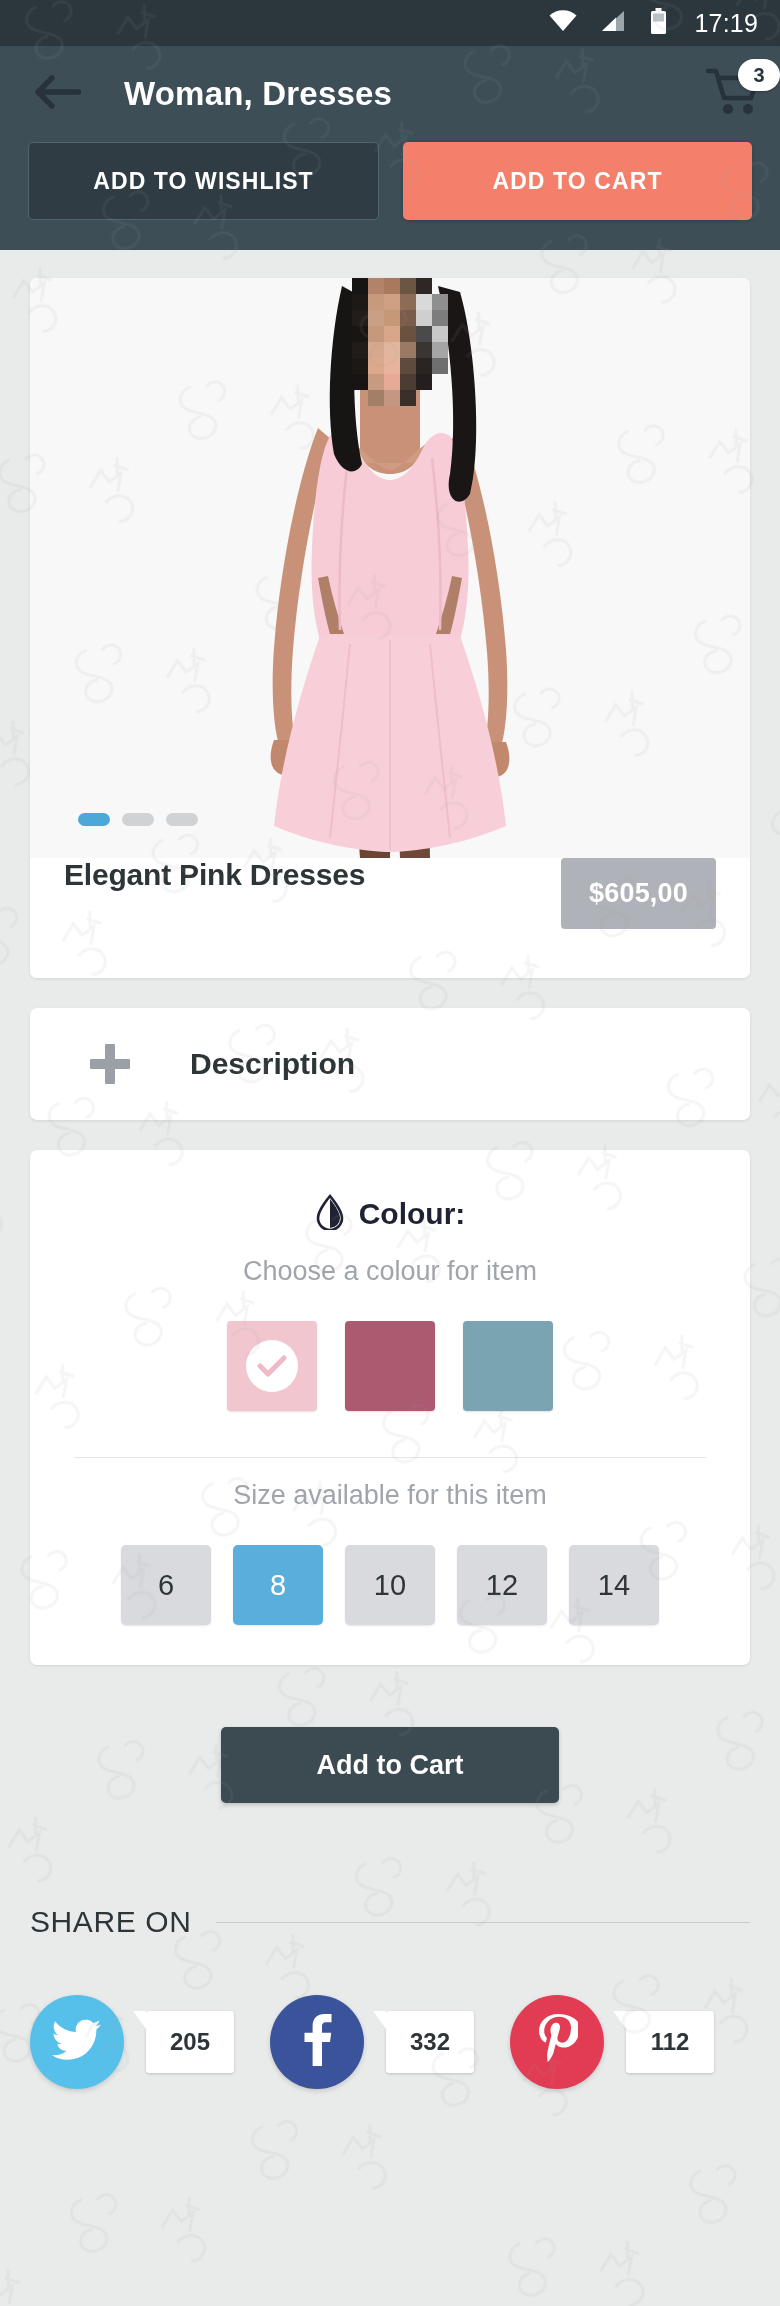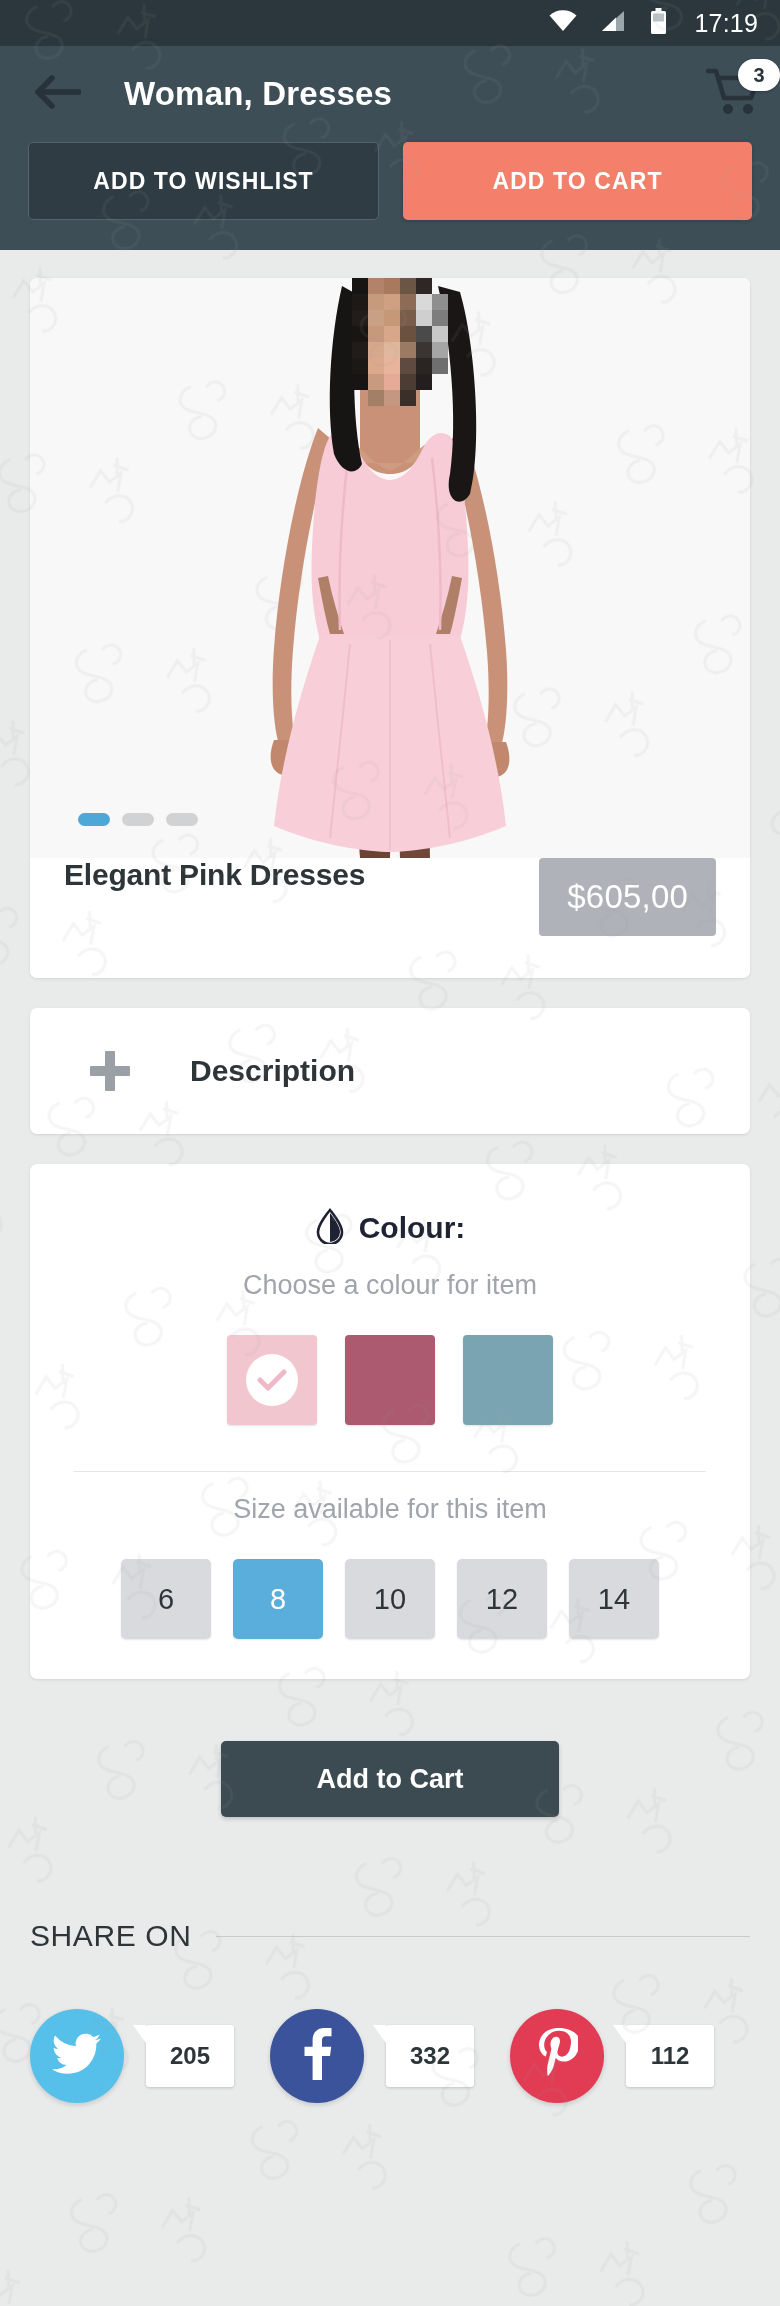--- a/index.html
+++ b/index.html
@@ -187,31 +187,31 @@
     flex: 1 1 auto;
     font-size: 30px;
     font-weight: bold;
     color: #2d3538;
     letter-spacing: -0.2px;
   }
   .price-chip {
     flex: 0 0 auto;
     background: #b0b2b9;
     color: #ffffff;
-    font-size: 33px;
-    font-weight: normal;
+    font-size: 27px;
+    font-weight: bold;
     border-radius: 4px;
     padding: 20px 28px;
     letter-spacing: 0.2px;
   }
 
   
   .desc-card {
     margin-top: 30px;
-    height: 126px;
+    height: 112px;
     display: flex;
     align-items: center;
     padding: 0 34px;
     cursor: pointer;
   }
   .plus-icon {
     width: 40px; height: 40px;
     position: relative;
     flex: 0 0 auto;
     margin-left: 26px;

